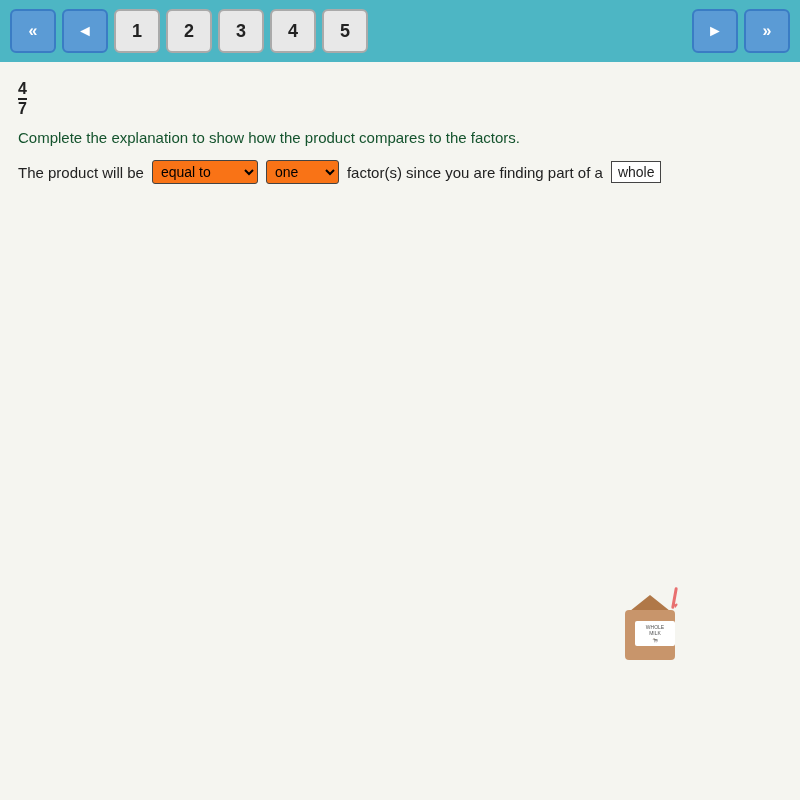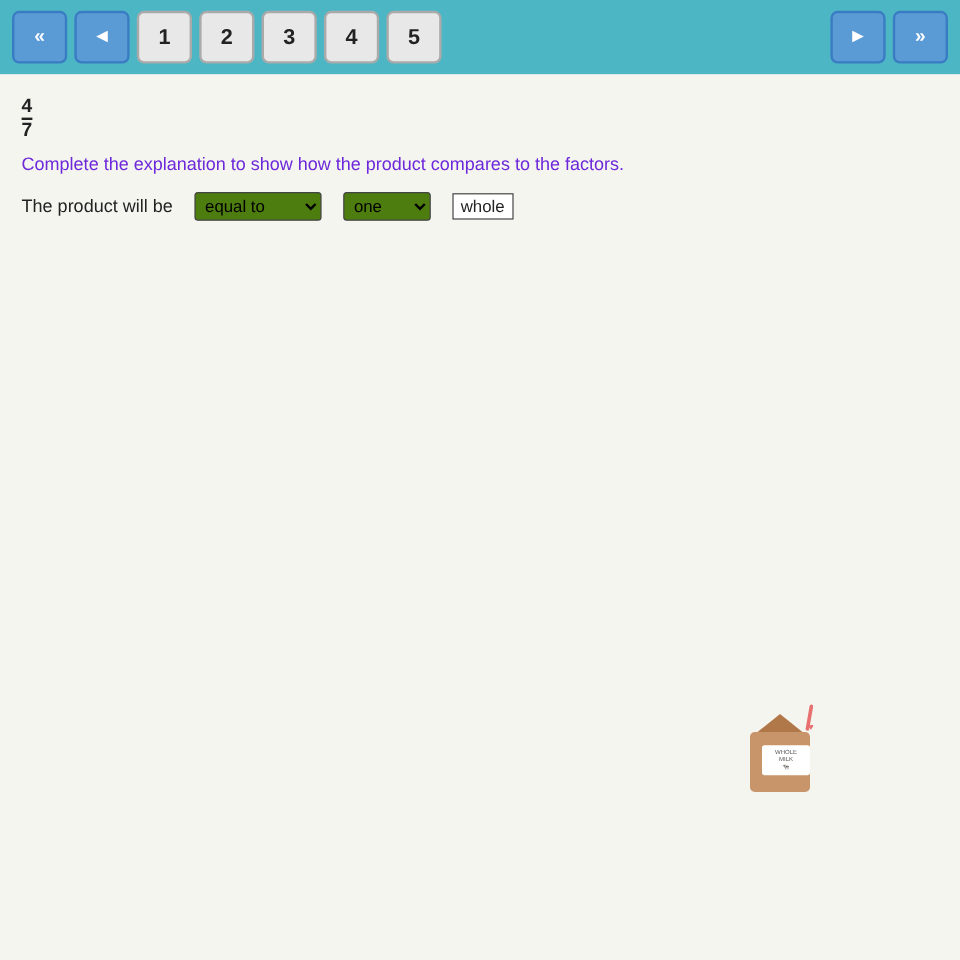--- a/index.html
+++ b/index.html
@@ -96,39 +96,39 @@
       font-size: 15px;
       color: #222;
       margin-bottom: 12px;
       display: flex;
       align-items: center;
       flex-wrap: wrap;
     }
 
     .instruction-text {
       font-size: 15px;
-      color: #6d28d9;
+      color: #14532d;
       margin-bottom: 14px;
       font-weight: 500;
     }
 
     .answer-line {
       font-size: 15px;
       color: #222;
       display: flex;
       align-items: center;
       flex-wrap: wrap;
-      gap: 18px;
+      gap: 8px;
       margin-bottom: 24px;
     }
 
     .answer-line select {
       border: 1.5px solid #444;
       border-radius: 3px;
-      background: #4d7c0f;
+      background: #f97316;
       font-size: 14px;
       padding: 2px 4px;
       cursor: pointer;
     }
 
     .whole-box {
       border: 1.5px solid #444;
       background: white;
       padding: 2px 6px;
       font-size: 14px;
@@ -252,20 +252,21 @@
       <option selected="">equal to</option>
       <option>greater than</option>
     </select>
 
     <select>
       <option selected="">one</option>
       <option>both</option>
       <option>neither</option>
     </select>
 
+    <span>factor(s) since you are finding part of a</span>
 
     <span class="whole-box">whole</span>
   </div>
 
   <div class="milk-carton">
     <div class="milk-carton-straw"></div>
     <div class="heart-deco">♥</div>
     <div class="milk-carton-top"></div>
     <div class="milk-carton-body">
       <div class="milk-carton-label">WHOLE<br>MILK<br>🐄</div>

